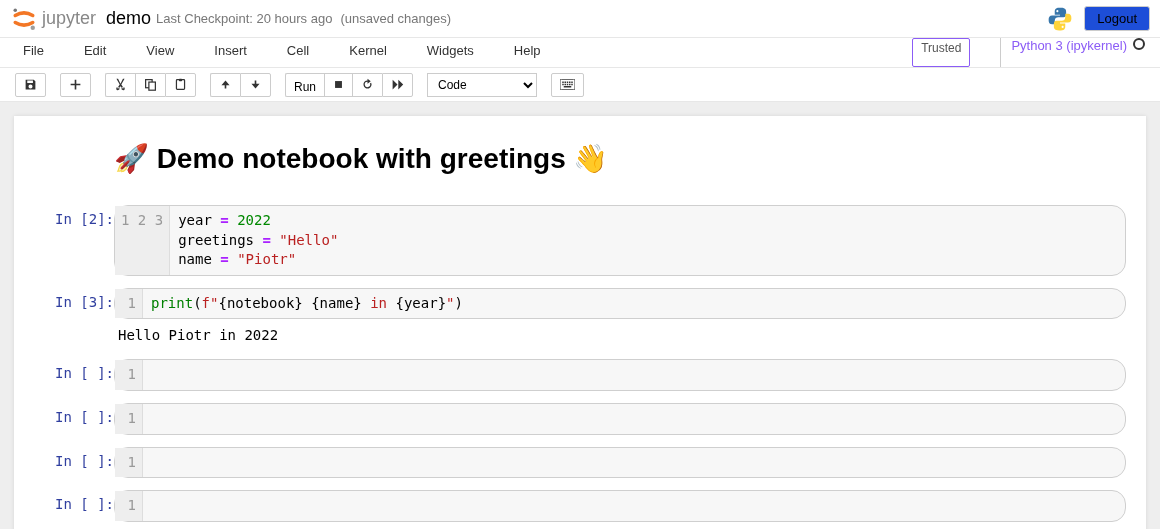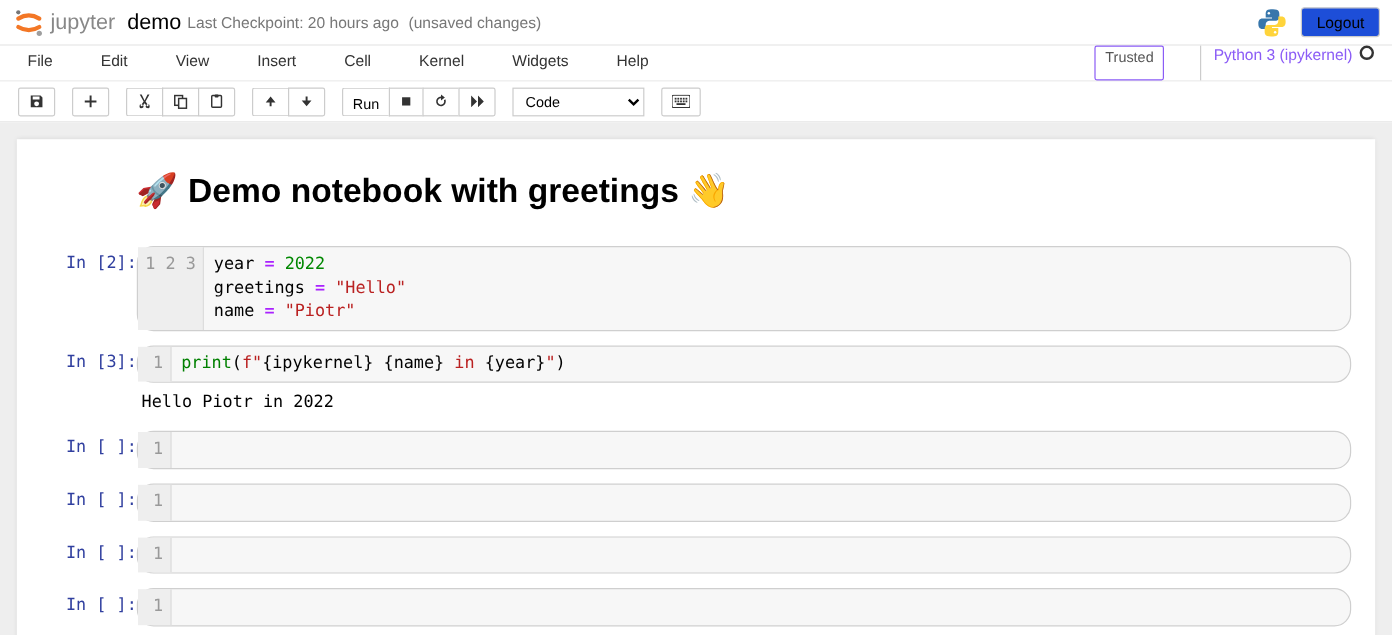--- a/index.html
+++ b/index.html
@@ -219,21 +219,21 @@
 <span class="tok-var">greetings </span><span class="tok-op">=</span><span> </span><span class="tok-str">"Hello"</span>
 <span class="tok-var">name </span><span class="tok-op">=</span><span> </span><span class="tok-str">"Piotr"</span></div>
           </div>
         </div>
       </div>
       <div class="cell">
         <div class="prompt">In [3]:</div>
         <div class="cell-body">
           <div class="code-input">
             <div class="gutter">1</div>
-            <div class="code"><span class="tok-fn">print</span><span>(</span><span class="tok-fstr">f"</span><span class="tok-fint">{ipykernel}</span><span class="tok-fstr"> </span><span class="tok-fint">{name}</span><span class="tok-fstr"> in </span><span class="tok-fint">{year}</span><span class="tok-fstr">"</span><span>)</span></div>
+            <div class="code"><span class="tok-fn">print</span><span>(</span><span class="tok-fstr">f"</span><span class="tok-fint">{notebook}</span><span class="tok-fstr"> </span><span class="tok-fint">{name}</span><span class="tok-fstr"> in </span><span class="tok-fint">{year}</span><span class="tok-fstr">"</span><span>)</span></div>
           </div>
           <div class="output">Hello Piotr in 2022</div>
         </div>
       </div>
       <div class="cell">
         <div class="prompt">In [ ]:</div>
         <div class="cell-body">
           <div class="code-input">
             <div class="gutter">1</div>
             <div class="code"></div>

